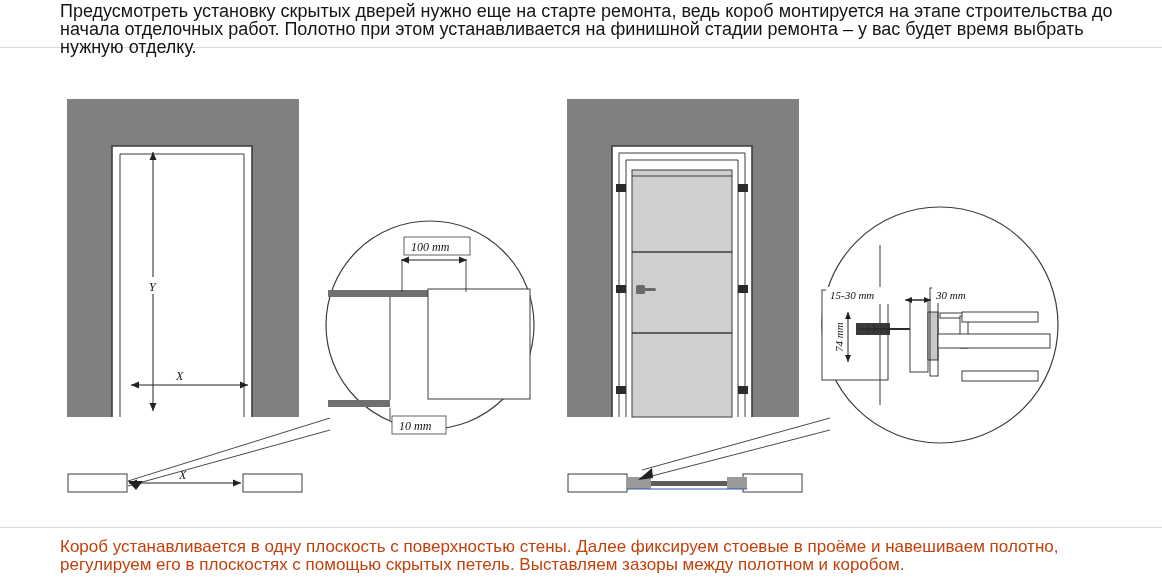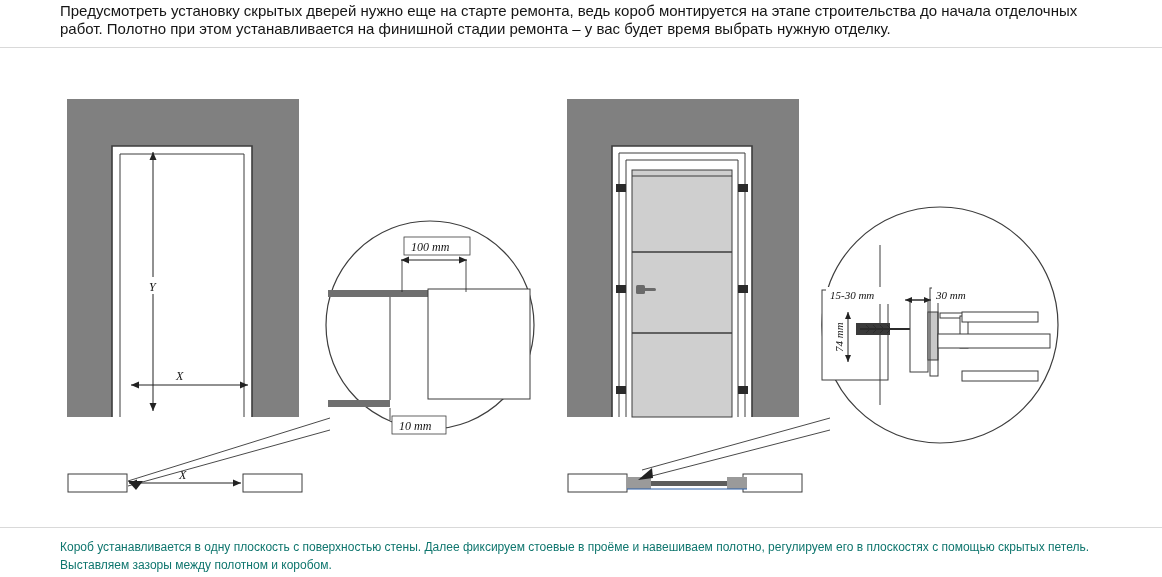--- a/index.html
+++ b/index.html
@@ -34,32 +34,32 @@
     top: 527px;
     width: 1162px;
     height: 1px;
     background: #d9d9d9;
   }
   .intro-text {
     position: absolute;
     left: 60px;
     top: 2px;
     width: 1060px;
-    font-size: 15px;
+    font-size: 18px;
     line-height: 18px;
     color: #151515;
   }
   .outro-text {
     position: absolute;
     left: 60px;
     top: 538px;
     width: 1060px;
-    font-size: 12px;
+    font-size: 17px;
     line-height: 18px;
-    color: #0f766e;
+    color: #c2410c;
   }
   .diagram-svg {
     position: absolute;
     left: 0;
     top: 0;
   }
   .dimlabel {
     font-family: "Liberation Serif", serif;
     font-style: italic;
     font-size: 12px;

